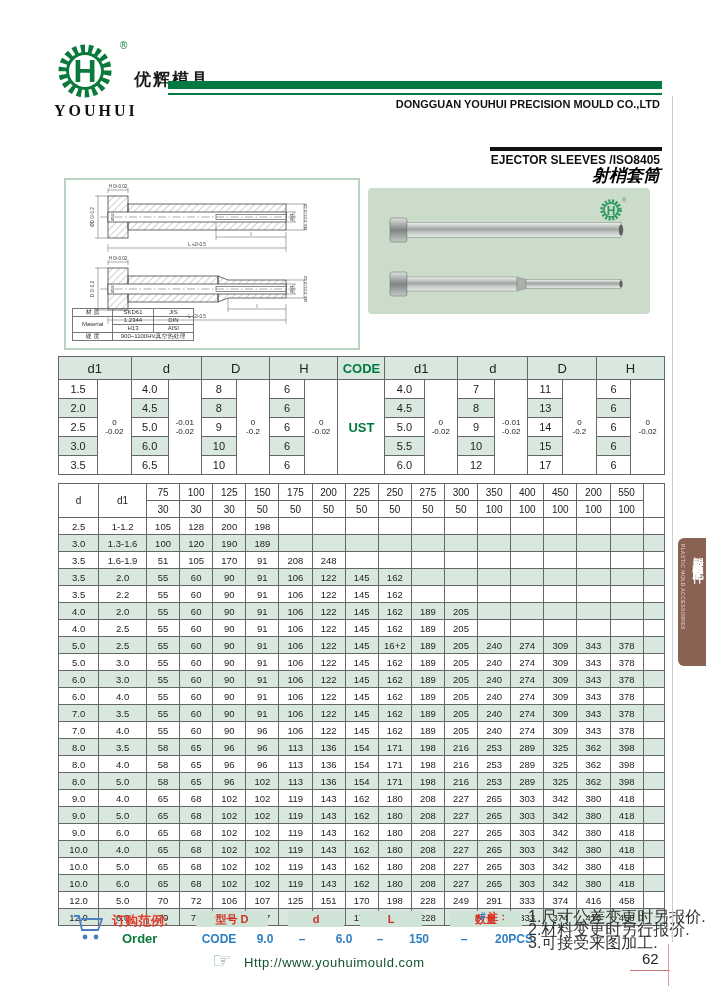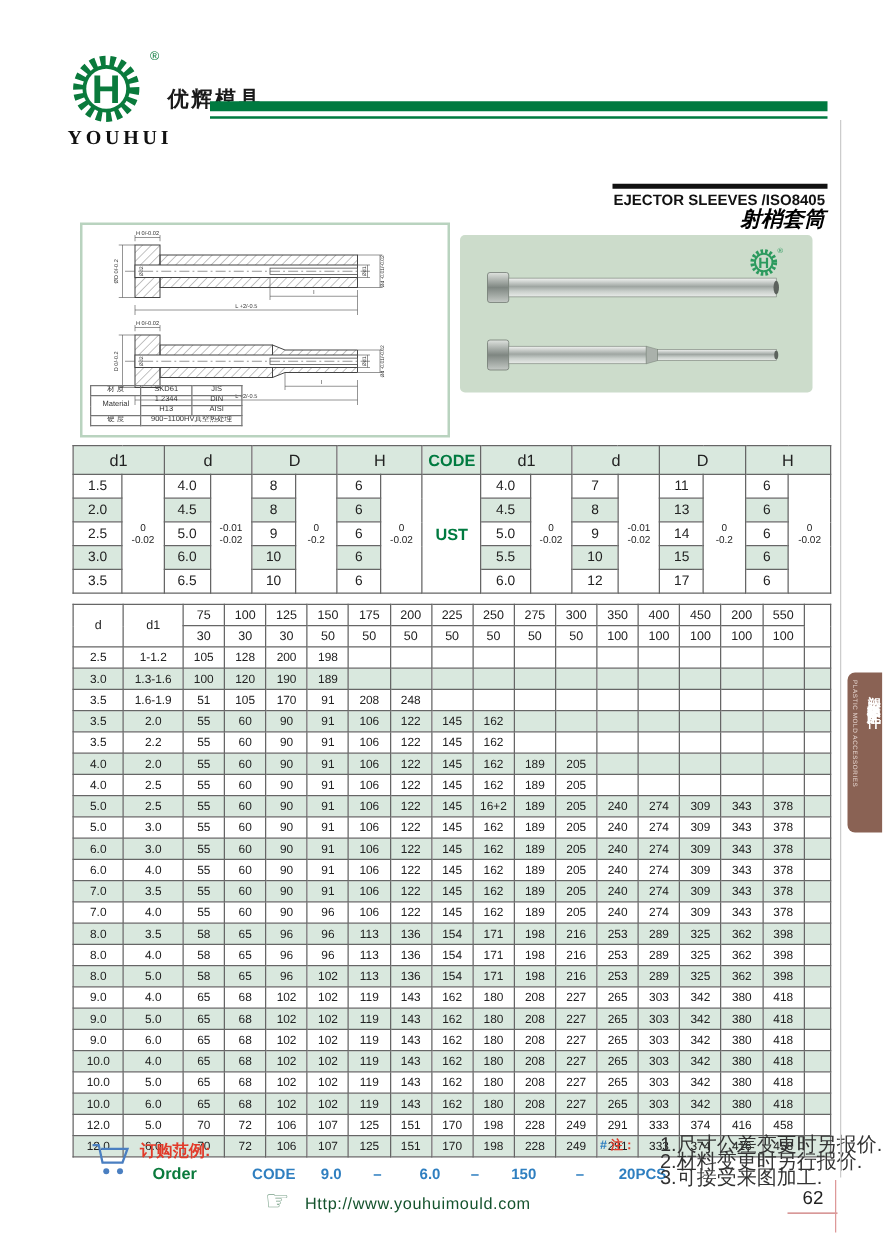--- a/index.html
+++ b/index.html
@@ -85,20 +85,21 @@
       <circle cx="29" cy="29" r="19" fill="#0a7a3c"></circle>
       <circle cx="29" cy="29" r="16" fill="#fff"></circle>
       <text x="29" y="40" text-anchor="middle" font-size="32" font-weight="bold" fill="#0a7a3c">H</text>
     </svg>
     <span class="logo-reg">®</span>
     <span class="logo-cn">优辉模具</span>
     <span class="logo-en">YOUHUI</span>
   </div>
   <div class="green-bar"></div>
   <div class="green-line"></div>
+  <div class="company-en">DONGGUAN YOUHUI PRECISION MOULD CO.,LTD</div>
   <div class="title-cn">射梢套筒</div>
   <div class="black-bar"></div>
   <div class="title-en">EJECTOR SLEEVES /ISO8405</div>
 
   <div class="drawing-box">
     <svg width="288" height="164" viewBox="0 0 288 164">
       <defs>
         <pattern id="hatch" patternUnits="userSpaceOnUse" width="5" height="5" patternTransform="rotate(45)">
           <line x1="0" y1="0" x2="0" y2="5" stroke="#777" stroke-width="0.7"></line>
         </pattern>
@@ -916,20 +917,26 @@
     </table>
   </div>
 
   <svg class="cart" width="34" height="32" viewBox="0 0 34 32">
     <path d="M2 4 h5 l3 14 h16 l4 -11 h-21" fill="none" stroke="#4a7fc1" stroke-width="1.8"></path>
     <circle cx="13" cy="25" r="2.4" fill="#4a7fc1"></circle>
     <circle cx="24" cy="25" r="2.4" fill="#4a7fc1"></circle>
   </svg>
   <div class="order-cn">订购范例:</div>
   <div class="order-en">Order</div>
+  <div class="chips" id="order-chips">
+      <div class="chip" style="width: 72px; margin-right: 20px;">型号 D</div>
+      <div class="chip" style="width: 56px; margin-right: 16px;">d</div>
+      <div class="chip" style="width: 62px; margin-right: 28px;">L</div>
+      <div class="chip" style="width: 72px;">数量</div>
+    </div>
   <div class="codeline" id="order-codeline">
       <span style="width: 46px;">CODE</span>
       <span style="width: 46px;">9.0</span>
       <span style="width: 28px;">–</span>
       <span style="width: 56px;">6.0</span>
       <span style="width: 16px;">–</span>
       <span style="width: 62px;">150</span>
       <span style="width: 28px;">–</span>
       <span style="width: 72px;">20PCS</span>
     </div>

